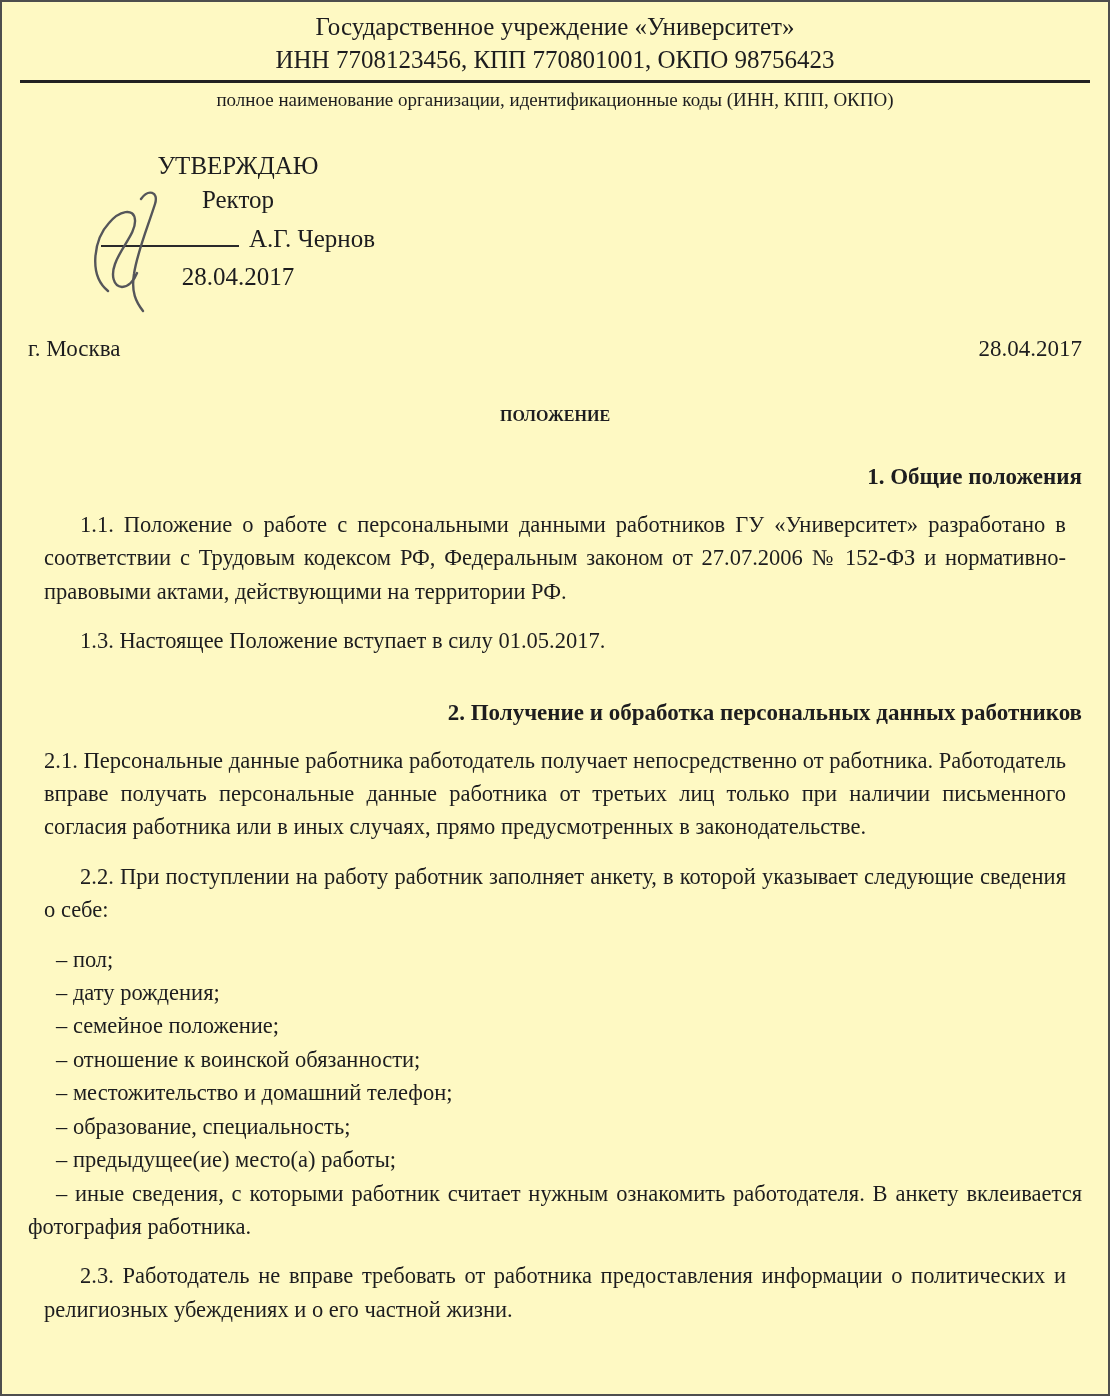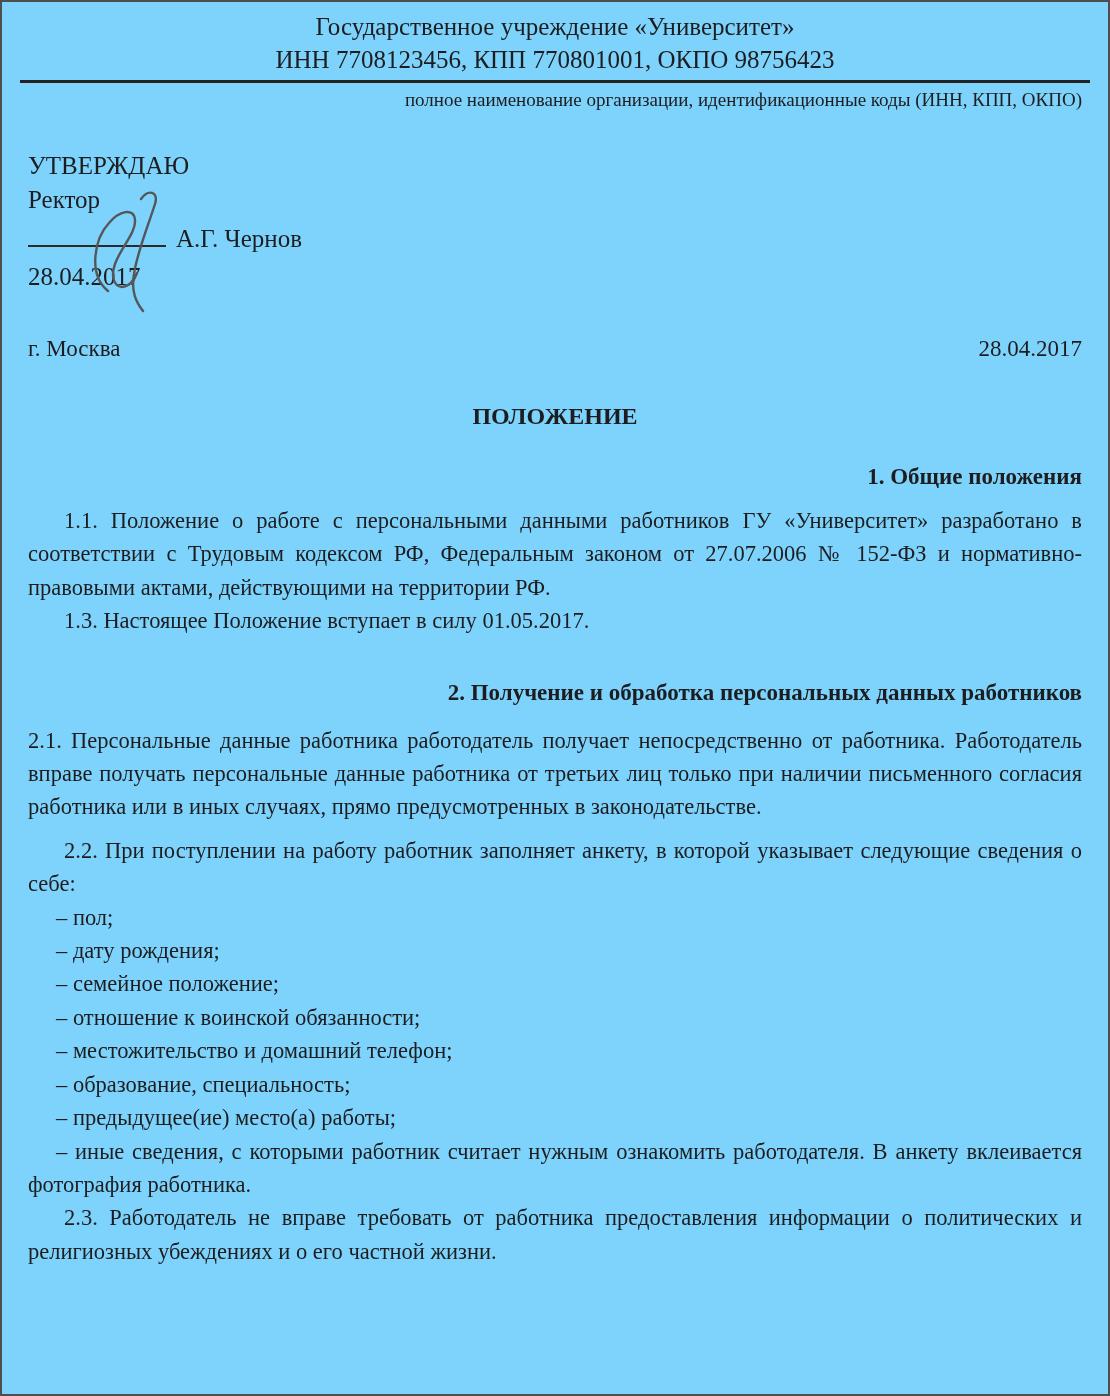--- a/index.html
+++ b/index.html
@@ -1,57 +1,57 @@
 <!DOCTYPE html>
 <html lang="ru"><head>
 <meta charset="utf-8">
 <style>
   html, body { margin: 0; padding: 0; background: #ffffff; }
   .page {
     position: relative;
     width: 1110px;
     height: 1396px;
     box-sizing: border-box;
-    background: #7dd3fc;
+    background: #fef9c3;
     border: 2px solid #4e4e4e;
     outline: 1px solid #c9c9c9;
     overflow: hidden;
     font-family: "Liberation Serif", "DejaVu Serif", serif;
     color: #1d1d1f;
   }
   .inner { padding: 8px 26px 0 26px; }
 
   
   .org-header { text-align: center; font-size: 25px; line-height: 33px; }
   .org-rule {
     border: 0; border-top: 3px solid #222;
     margin: 4px -8px 0 -8px;
   }
-  .org-caption { text-align: right; font-size: 19px; line-height: 26px; margin-top: 4px; color: #1d1d1f; }
+  .org-caption { text-align: center; font-size: 19px; line-height: 26px; margin-top: 4px; color: #1d1d1f; }
 
   
-  .approval { position: relative; margin-top: 36px; font-size: 25px; line-height: 34px; width: 420px; }
+  .approval { position: relative; margin-top: 36px; font-size: 25px; line-height: 34px; width: 420px; text-align: center; }
   .sig-row { margin-top: 4px; white-space: nowrap; }
   .sig-line { display: inline-block; width: 138px; border-bottom: 2px solid #2a2a2a; height: 24px; vertical-align: baseline; }
   .sig-name { margin-left: 10px; }
   .sig-date { margin-top: 4px; }
   .signature-svg { position: absolute; left: 58px; top: 40px; pointer-events: none; }
 
   
   .place-row { display: flex; justify-content: space-between; margin-top: 40px; font-size: 23px; line-height: 30px; }
 
   
-  .doc-title { text-align: center; font-weight: bold; font-size: 24px; line-height: 32px; margin-top: 36px; }
+  .doc-title { text-align: center; font-weight: bold; font-size: 16px; line-height: 32px; margin-top: 36px; }
   .doc-subtitle { text-align: center; font-weight: bold; font-size: 23px; line-height: 31px; }
   .section-heading { text-align: right; font-weight: bold; font-size: 23px; line-height: 30px; margin: 30px 0 12px 0; }
   .section-heading.second { margin-top: 40px; margin-bottom: 16px; }
 
   
   .body-text { font-size: 22.5px; line-height: 33.4px; text-align: justify; }
-  .para { margin: 0; text-indent: 36px; }
+  .para { margin: 16px; text-indent: 36px; }
   .para.noindent { text-indent: 0; }
   .para.gap-before { margin-top: 10px; }
   .dash-list { margin: 0; padding: 0; list-style: none; }
   .dash-item { text-indent: 28px; font-family: Liberation Serif, serif; }
 </style>
 </head>
 <body>
 
 <div class="page">
   <div class="inner">

